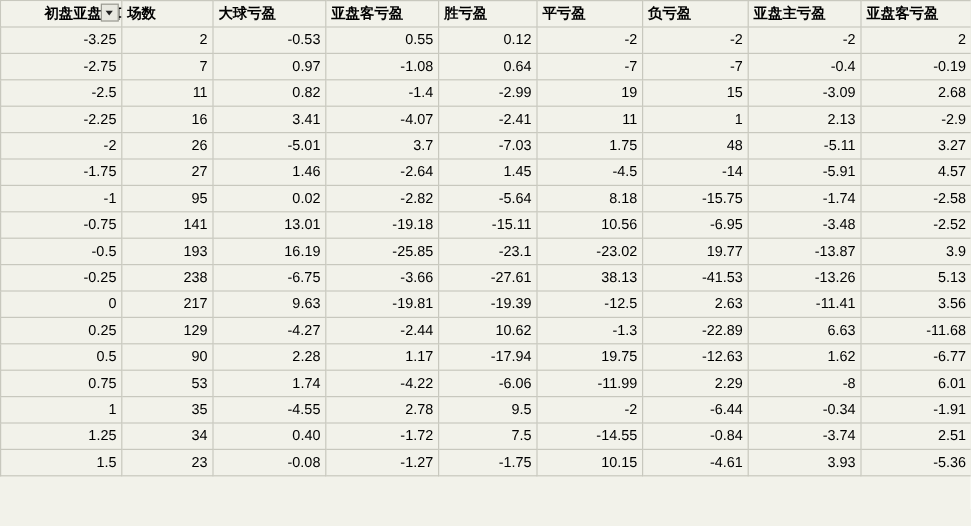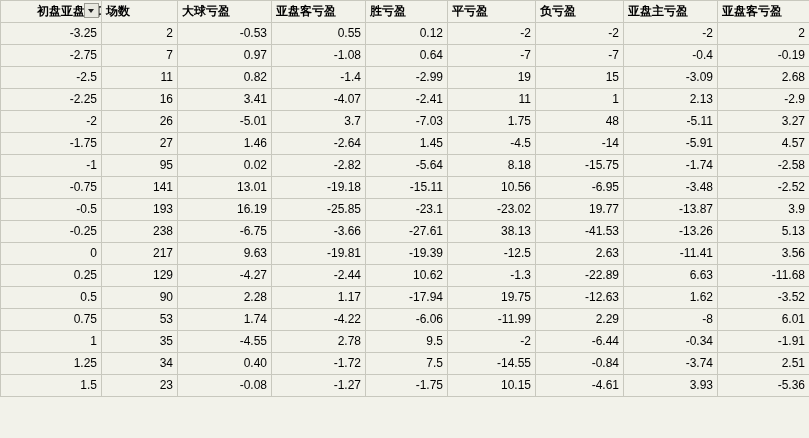--- a/index.html
+++ b/index.html
@@ -245,21 +245,21 @@
         </tr>
         <tr>
           <td>0.5</td>
           <td>90</td>
           <td>2.28</td>
           <td>1.17</td>
           <td>-17.94</td>
           <td>19.75</td>
           <td>-12.63</td>
           <td>1.62</td>
-          <td>-3.52</td>
+          <td>-6.77</td>
         </tr>
         <tr>
           <td>0.75</td>
           <td>53</td>
           <td>1.74</td>
           <td>-4.22</td>
           <td>-6.06</td>
           <td>-11.99</td>
           <td>2.29</td>
           <td>-8</td>

